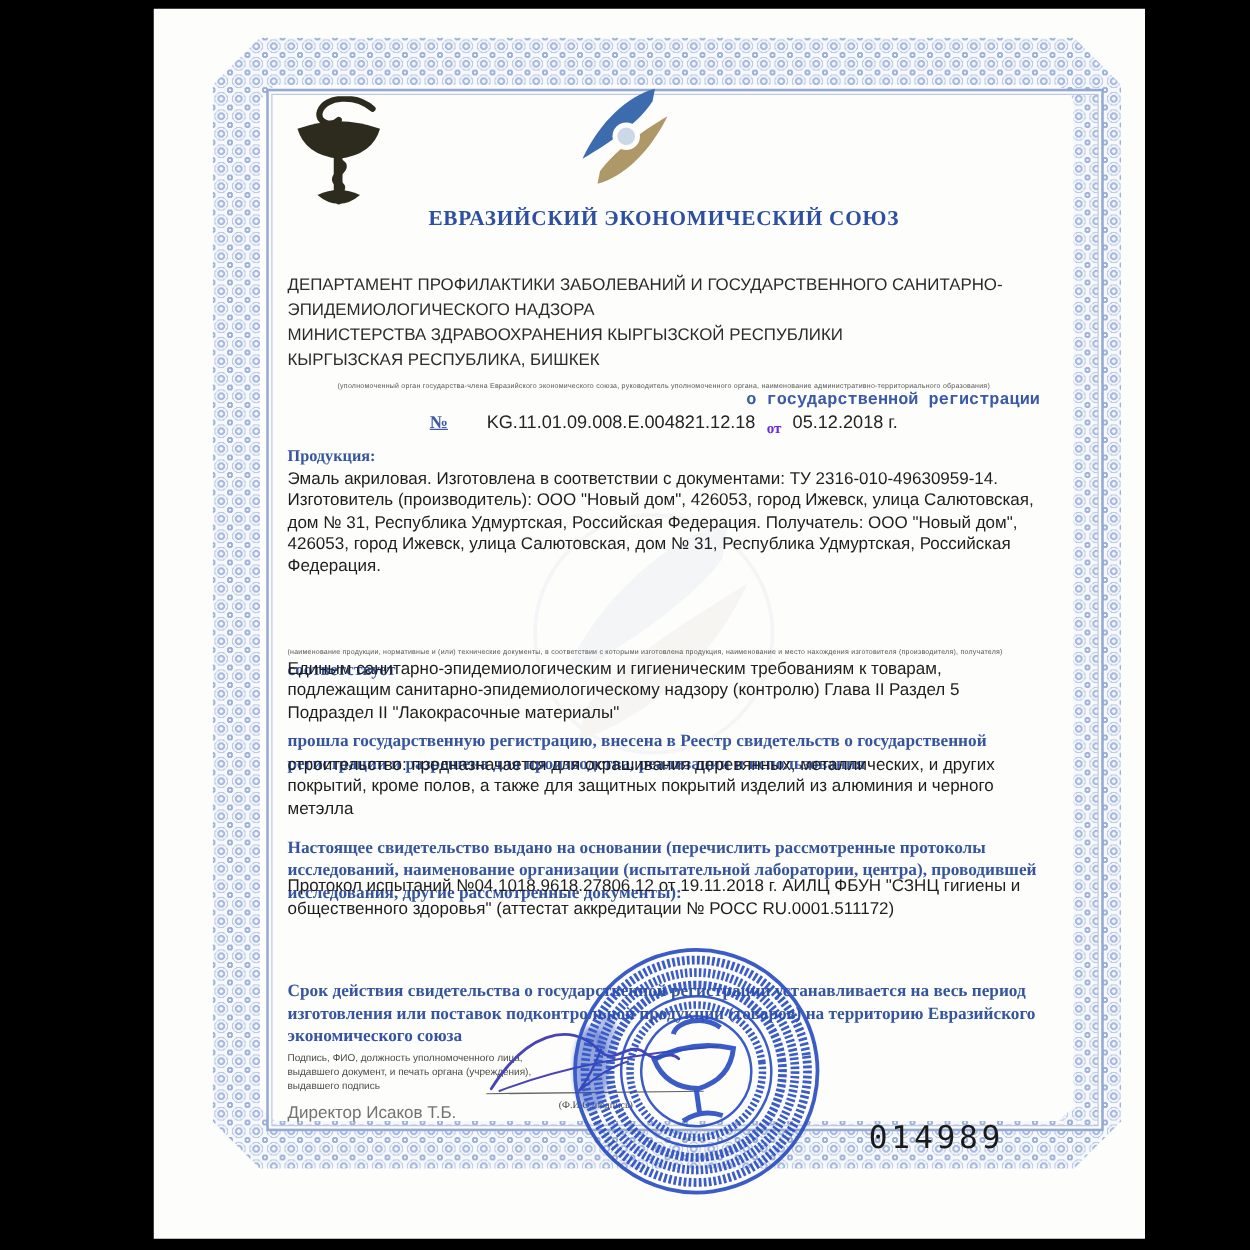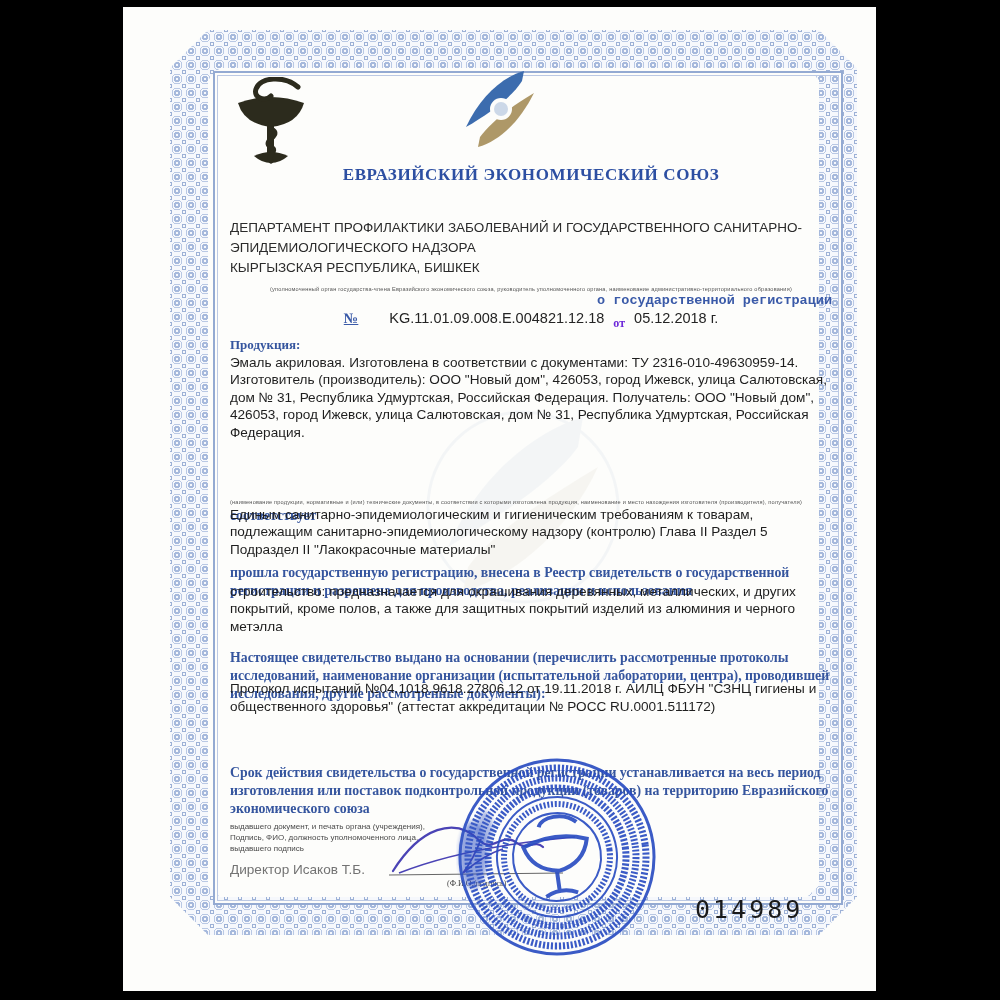--- a/index.html
+++ b/index.html
@@ -7,20 +7,21 @@
     width:1000px;height:1000px;
     background:#000;
     position:relative;
     overflow:hidden;
     font-family:"Liberation Sans",sans-serif;
   }
   .page{
     position:absolute;left:123px;top:7px;width:753px;height:984px;
     background:#fdfdfb;
     overflow:hidden;
+    padding-left:40px;
   }
   
   .border-band{
     position:absolute;left:47px;top:23px;right:19px;bottom:56px;
     clip-path:polygon(38px 0,calc(100% - 38px) 0,100% 38px,100% calc(100% - 38px),calc(100% - 38px) 100%,38px 100%,0 calc(100% - 38px),0 38px);
     background:
       radial-gradient(circle at 7px 7px,rgba(255,255,255,0) 1.5px,#a6b9dc 1.5px 3px,rgba(255,255,255,0) 3px 4.5px,#b9c8e4 4.5px 5.5px,rgba(255,255,255,0) 5.5px) 0 0/14px 14px,
       radial-gradient(circle at 7px 7px,rgba(255,255,255,0) 1px,#9db1d6 1px 2.5px,rgba(255,255,255,0) 2.5px) 7px 7px/14px 14px,
       #f6f8fc;
   }
@@ -126,20 +127,21 @@
         <circle cx="49" cy="40" r="11" fill="#fdfdfb"></circle>
         <circle cx="49" cy="40" r="7" fill="#3c6cae" opacity=".25"></circle>
       </svg>
     </div>
 
     <div class="union-title">ЕВРАЗИЙСКИЙ ЭКОНОМИЧЕСКИЙ СОЮЗ</div>
 
     <div class="dept">
       <div>ДЕПАРТАМЕНТ ПРОФИЛАКТИКИ ЗАБОЛЕВАНИЙ И ГОСУДАРСТВЕННОГО САНИТАРНО-</div>
       <div>ЭПИДЕМИОЛОГИЧЕСКОГО НАДЗОРА</div>
+      <div>МИНИСТЕРСТВА ЗДРАВООХРАНЕНИЯ КЫРГЫЗСКОЙ РЕСПУБЛИКИ</div>
       <div>КЫРГЫЗСКАЯ РЕСПУБЛИКА, БИШКЕК</div>
     </div>
 
     <div class="footnote fn1">(уполномоченный орган государства-члена Евразийского экономического союза, руководитель уполномоченного органа, наименование административно-территориального образования)</div>
 
     <div class="doc-subtitle">о государственной регистрации</div>
 
     <div class="num-line">
       <span class="num-label">№</span>
       <span>KG.11.01.09.008.Е.004821.12.18</span>
@@ -159,22 +161,22 @@
 
     <div class="blue-form mt6">прошла государственную регистрацию, внесена в Реестр свидетельств о государственной регистрации и разрешена для производства, реализации и использования</div>
     <div class="black-body ovl-up17">строительство: предназначается для окрашивания деревянных, металлических, и других покрытий, кроме полов, а также для защитных покрытий изделий из алюминия и черного метэлла</div>
 
     <div class="blue-form mt7" style="margin-top:14px">Настоящее свидетельство выдано на основании (перечислить рассмотренные протоколы исследований, наименование организации (испытательной лаборатории, центра), проводившей исследования, другие рассмотренные документы):</div>
     <div class="black-body ovl-up22">Протокол испытаний №04.1018.9618.27806.12 от 19.11.2018 г. АИЛЦ ФБУН "СЗНЦ гигиены и общественного здоровья" (аттестат аккредитации № РОСС RU.0001.511172)</div>
 
     <div class="blue-form validity">Срок действия свидетельства о государственной регистрации устанавливается на весь период изготовления или поставок подконтрольной продукции (товаров) на территорию Евразийского экономического союза</div>
 
     <div class="sign-note">
+      <div>Подпись, ФИО, должность уполномоченного лица,</div>
       <div>выдавшего документ, и печать органа (учреждения),</div>
-      <div>Подпись, ФИО, должность уполномоченного лица,</div>
       <div>выдавшего подпись</div>
     </div>
 
     <div class="signer">Директор Исаков Т.Б.</div>
   </div>
 
   <div class="signature-wrap">
     <svg width="220" height="90" viewBox="0 0 220 90">
       <path d="M8,68 C35,25 70,12 95,38 C108,50 118,28 132,40 C141,48 150,36 158,44" fill="none" stroke="#4a43b5" stroke-width="2.2" stroke-linecap="round"></path>
       <path d="M14,70 C60,52 120,40 190,34" fill="none" stroke="#4a43b5" stroke-width="1.6"></path>

